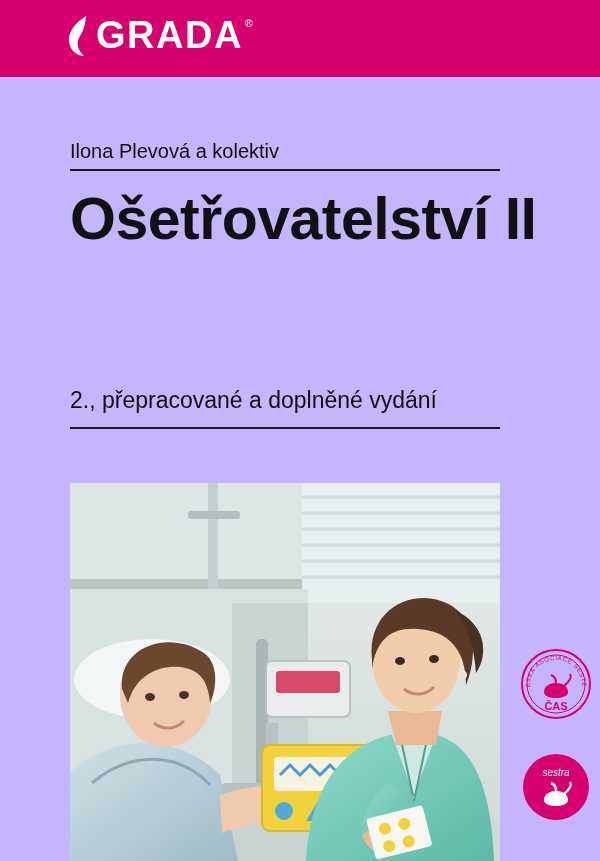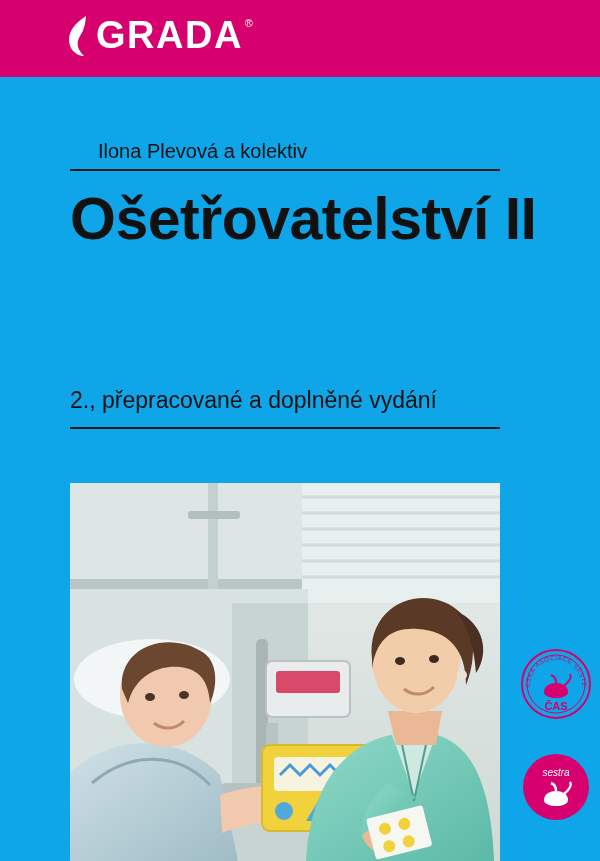--- a/index.html
+++ b/index.html
@@ -7,21 +7,21 @@
     padding: 0;
     background: #ffffff;
   }
   body {
     font-family: "Liberation Sans", sans-serif;
   }
   .page {
     position: relative;
     width: 600px;
     height: 861px;
-    background: #0ea5e9;
+    background: #c4b5fd;
     overflow: hidden;
   }
   
   .header-band {
     position: absolute;
     left: 0;
     top: 0;
     width: 600px;
     height: 77px;
     background: #d6006e;
@@ -64,21 +64,20 @@
     width: 600px;
     height: 784px;
   }
   .author {
     position: absolute;
     left: 70px;
     top: 63px;
     font-size: 20px;
     color: #111111;
     font-family: "Liberation Sans", sans-serif;
-    margin-left: 28px;
   }
   .rule-1 {
     position: absolute;
     left: 70px;
     top: 92px;
     width: 430px;
     height: 2px;
     background: #1a1a1a;
   }
   .title {

